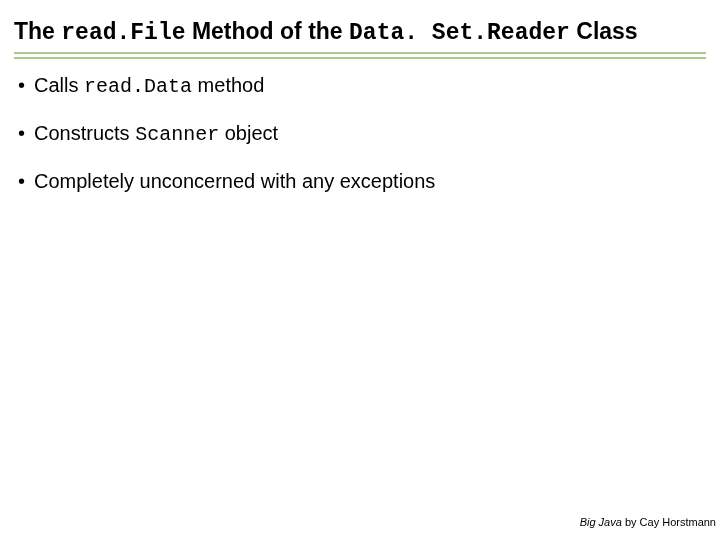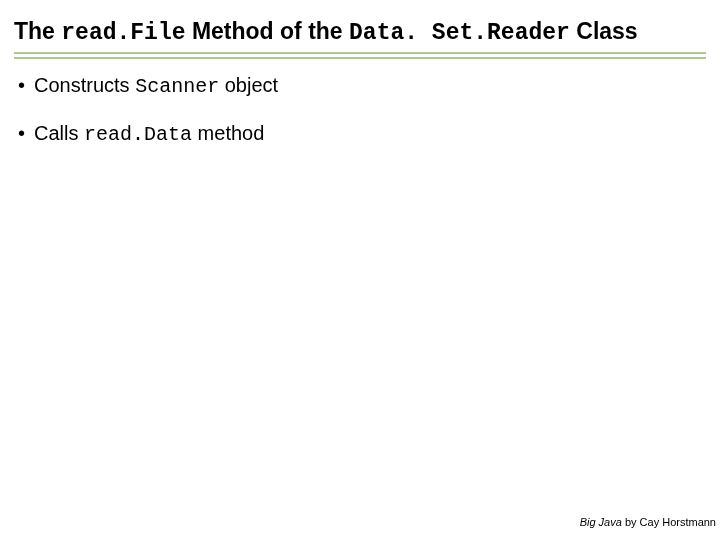--- a/index.html
+++ b/index.html
@@ -86,24 +86,27 @@
     <span>The </span><span class="code">read.File</span><span> Method of the </span><span class="code">Data. Set.Reader</span><span> Class</span>
   </div>
 
   <div class="rule-wrap">
     <div class="rule-top"></div>
     <div class="rule-bot"></div>
   </div>
 
   <ul class="bullets">
     <li>
+      <span>Calls </span><span class="code">read.Data</span><span> method</span>
+    </li>
+    <li>
       <span>Constructs </span><span class="code">Scanner</span><span> object</span>
     </li>
     <li>
-      <span>Calls </span><span class="code">read.Data</span><span> method</span>
+      <span>Completely unconcerned with any exceptions</span><span class="code"></span><span></span>
     </li>
   </ul>
 
   <div class="footer">
     <div>
       <span class="ital">Big Java</span><span> by Cay Horstmann</span>
     </div>
   </div>
 
 </div>

